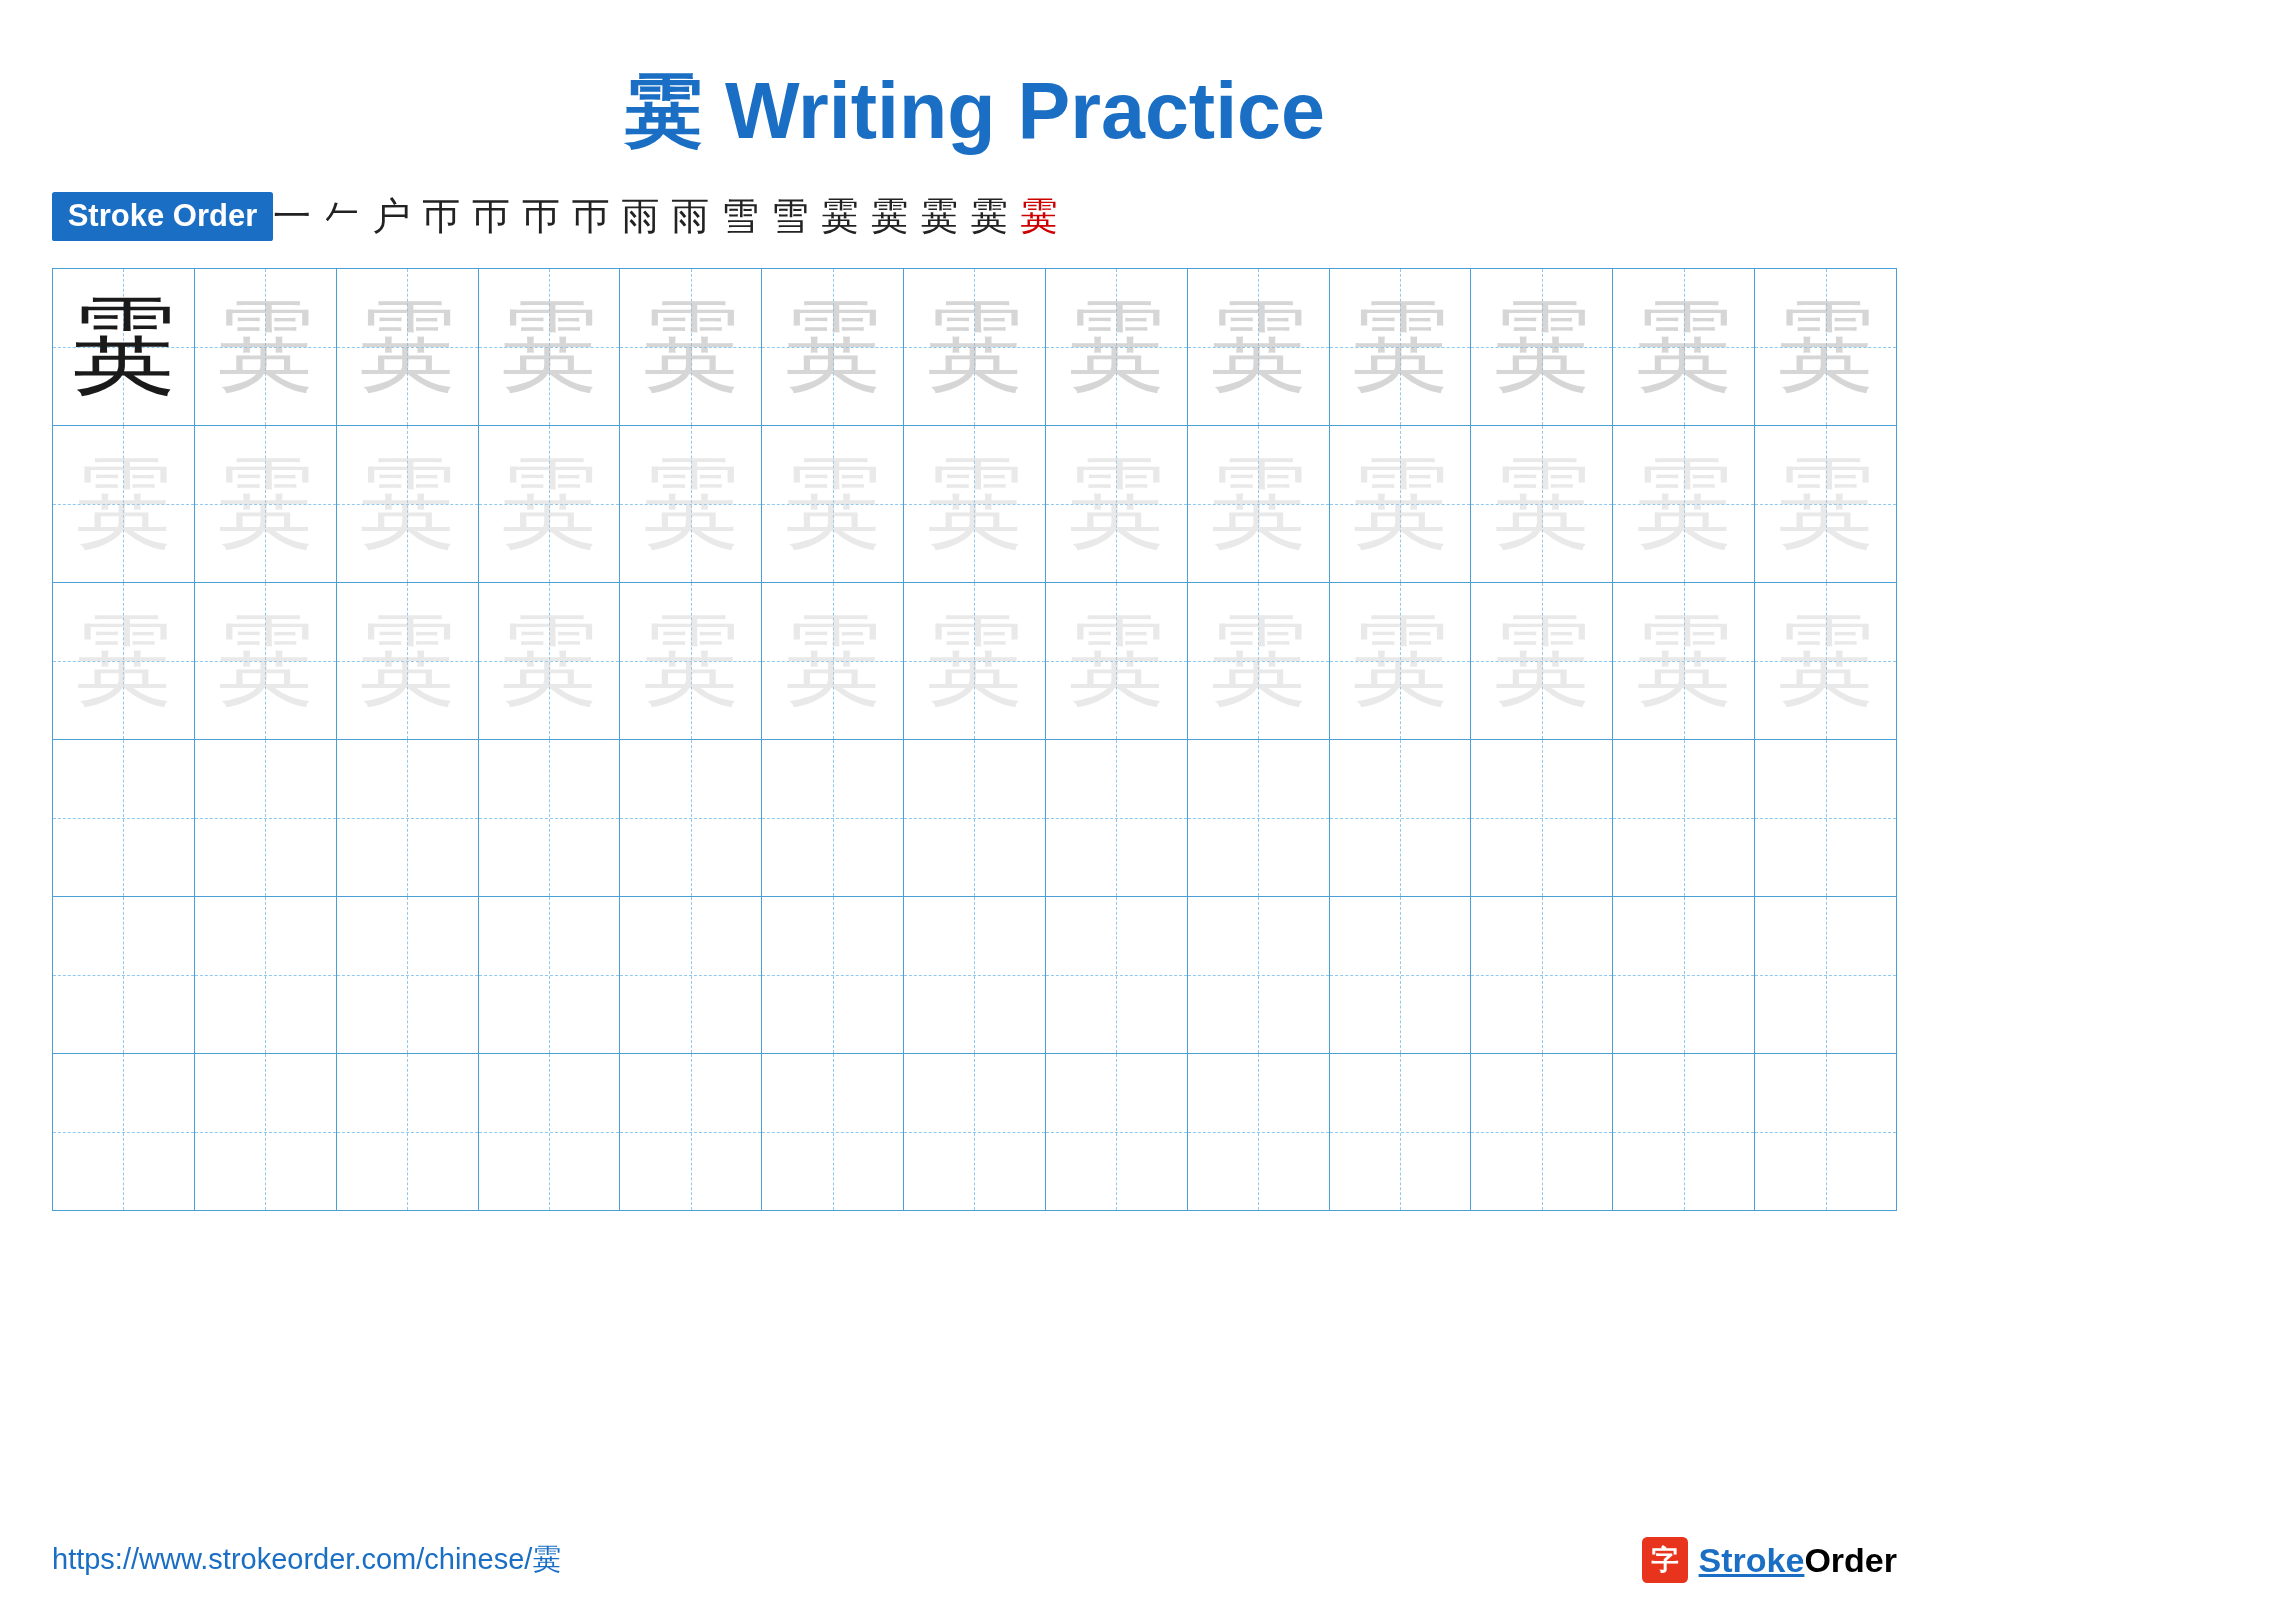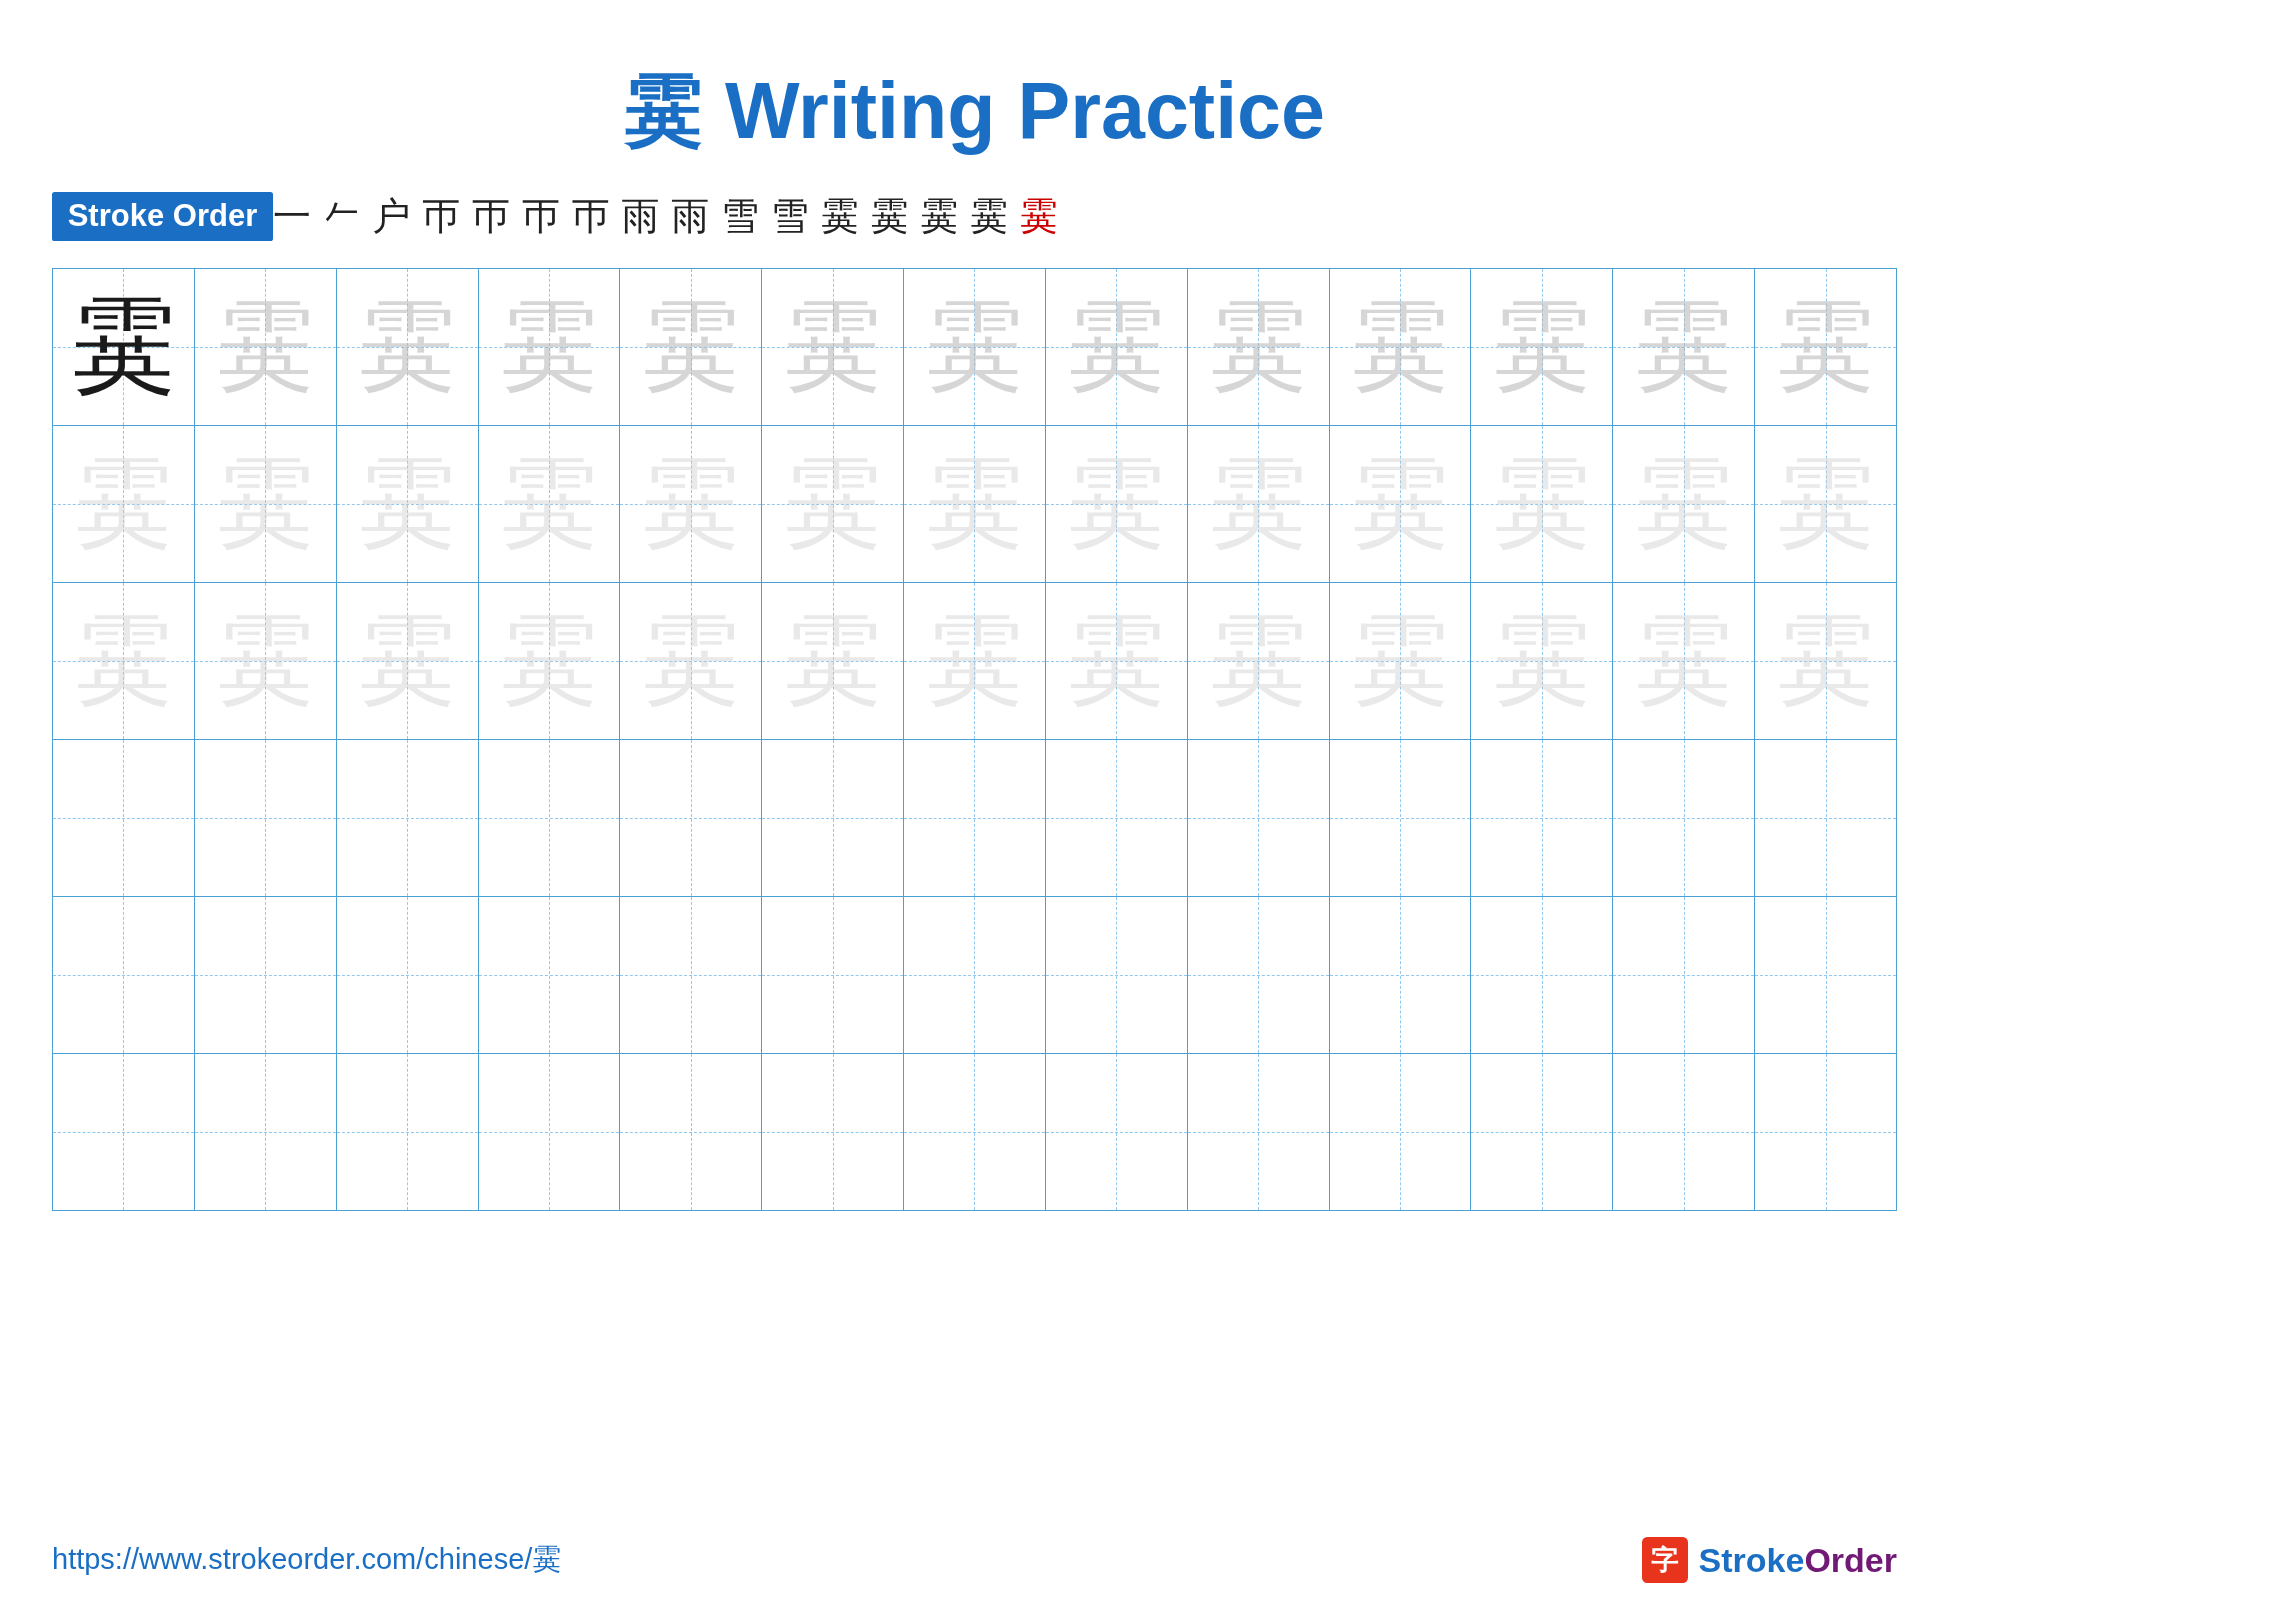--- a/index.html
+++ b/index.html
@@ -161,21 +161,21 @@
       font-size: 27.5px;
       font-weight: bold;
       font-family: serif;
     }
     .logo-text {
       font-size: 34px;
       font-weight: bold;
       color: #222;
     }
     .logo-text span {
-      color: #701a75;
+      color: #000000;
     }
   </style>
 </head>
 <body>
 
 <div class="page">
 
   <div class="title">
     <span class="title-char">霙</span><span class="title-text"> Writing Practice</span>
   </div>
@@ -535,19 +535,19 @@
           </td>
     </tr>
   </tbody>
     </table>
 
   <div class="footer">
     <div class="footer-url">https://www.strokeorder.com/chinese/霙</div>
     <div class="footer-logo">
       <div class="logo-icon">字</div>
       <div class="logo-text">
-        <span style="color:#1a6fc4;">Stroke</span><span>Order</span>
+        <span style="color:#1a6fc4;text-decoration:underline;">Stroke</span><span>Order</span>
       </div>
     </div>
   </div>
 
 </div>
 
 
 </body></html>

